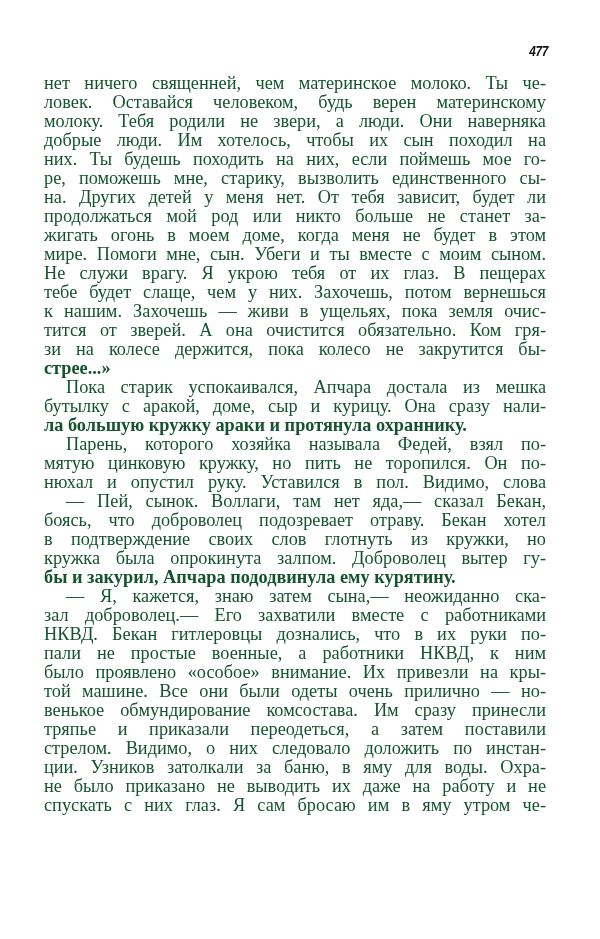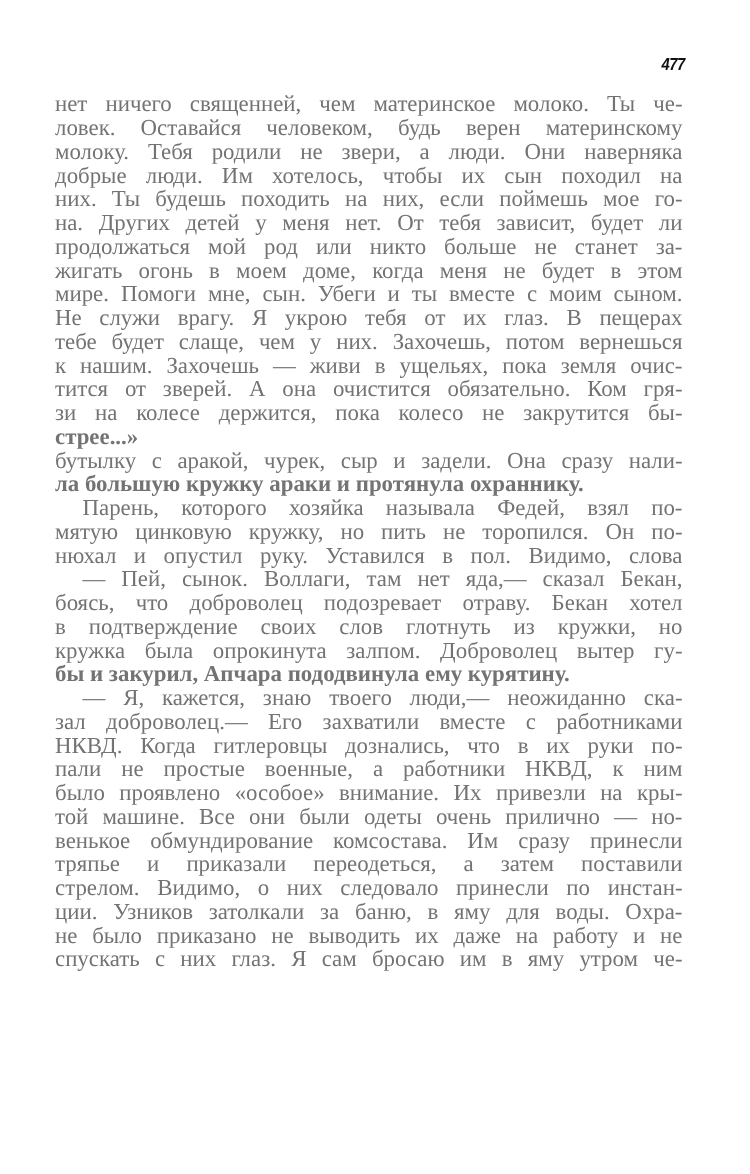--- a/index.html
+++ b/index.html
@@ -35,66 +35,68 @@
     }
     .line {
       display: block;
       height: 19px;
       line-height: 19px;
       font-family: "Liberation Serif", serif;
       font-size: 18.3px;
       white-space: nowrap;
       text-align: justify;
       text-align-last: justify;
-      color: #737373;
+      color: #14532d;
     }
     .line.last {
       text-align-last: left;
       font-weight: bold;
     }
     .line.indent {
       padding-left: 22px;
     }
   </style>
 </head>
 <body>
 
 <div class="page-number">477</div>
 
 <div class="text-block" id="text-block">
     <span class="line">нет ничего священней, чем материнское молоко. Ты че-</span>
     <span class="line">ловек. Оставайся человеком, будь верен материнскому</span>
     <span class="line">молоку. Тебя родили не звери, а люди. Они наверняка</span>
     <span class="line">добрые люди. Им хотелось, чтобы их сын походил на</span>
     <span class="line">них. Ты будешь походить на них, если поймешь мое го-</span>
+    <span class="line">ре, поможешь мне, старику, вызволить единственного сы-</span>
     <span class="line">на. Других детей у меня нет. От тебя зависит, будет ли</span>
     <span class="line">продолжаться мой род или никто больше не станет за-</span>
     <span class="line">жигать огонь в моем доме, когда меня не будет в этом</span>
     <span class="line">мире. Помоги мне, сын. Убеги и ты вместе с моим сыном.</span>
     <span class="line">Не служи врагу. Я укрою тебя от их глаз. В пещерах</span>
     <span class="line">тебе будет слаще, чем у них. Захочешь, потом вернешься</span>
     <span class="line">к нашим. Захочешь — живи в ущельях, пока земля очис-</span>
     <span class="line">тится от зверей. А она очистится обязательно. Ком гря-</span>
     <span class="line">зи на колесе держится, пока колесо не закрутится бы-</span>
     <span class="line last">стрее...»</span>
-    <span class="line">бутылку с аракой, чурек, сыр и задели. Она сразу нали-</span>
+    <span class="line indent">Пока старик успокаивался, Апчара достала из мешка</span>
+    <span class="line">бутылку с аракой, доме, сыр и курицу. Она сразу нали-</span>
     <span class="line last">ла большую кружку араки и протянула охраннику.</span>
     <span class="line indent">Парень, которого хозяйка называла Федей, взял по-</span>
     <span class="line">мятую цинковую кружку, но пить не торопился. Он по-</span>
     <span class="line">нюхал и опустил руку. Уставился в пол. Видимо, слова</span>
     <span class="line indent">— Пей, сынок. Воллаги, там нет яда,— сказал Бекан,</span>
     <span class="line">боясь, что доброволец подозревает отраву. Бекан хотел</span>
     <span class="line">в подтверждение своих слов глотнуть из кружки, но</span>
     <span class="line">кружка была опрокинута залпом. Доброволец вытер гу-</span>
     <span class="line last">бы и закурил, Апчара пододвинула ему курятину.</span>
-    <span class="line indent">— Я, кажется, знаю твоего люди,— неожиданно ска-</span>
+    <span class="line indent">— Я, кажется, знаю затем сына,— неожиданно ска-</span>
     <span class="line">зал доброволец.— Его захватили вместе с работниками</span>
-    <span class="line">НКВД. Когда гитлеровцы дознались, что в их руки по-</span>
+    <span class="line">НКВД. Бекан гитлеровцы дознались, что в их руки по-</span>
     <span class="line">пали не простые военные, а работники НКВД, к ним</span>
     <span class="line">было проявлено «особое» внимание. Их привезли на кры-</span>
     <span class="line">той машине. Все они были одеты очень прилично — но-</span>
     <span class="line">венькое обмундирование комсостава. Им сразу принесли</span>
     <span class="line">тряпье и приказали переодеться, а затем поставили</span>
-    <span class="line">стрелом. Видимо, о них следовало принесли по инстан-</span>
+    <span class="line">стрелом. Видимо, о них следовало доложить по инстан-</span>
     <span class="line">ции. Узников затолкали за баню, в яму для воды. Охра-</span>
     <span class="line">не было приказано не выводить их даже на работу и не</span>
     <span class="line">спускать с них глаз. Я сам бросаю им в яму утром че-</span>
   </div>
 
 </body></html>

